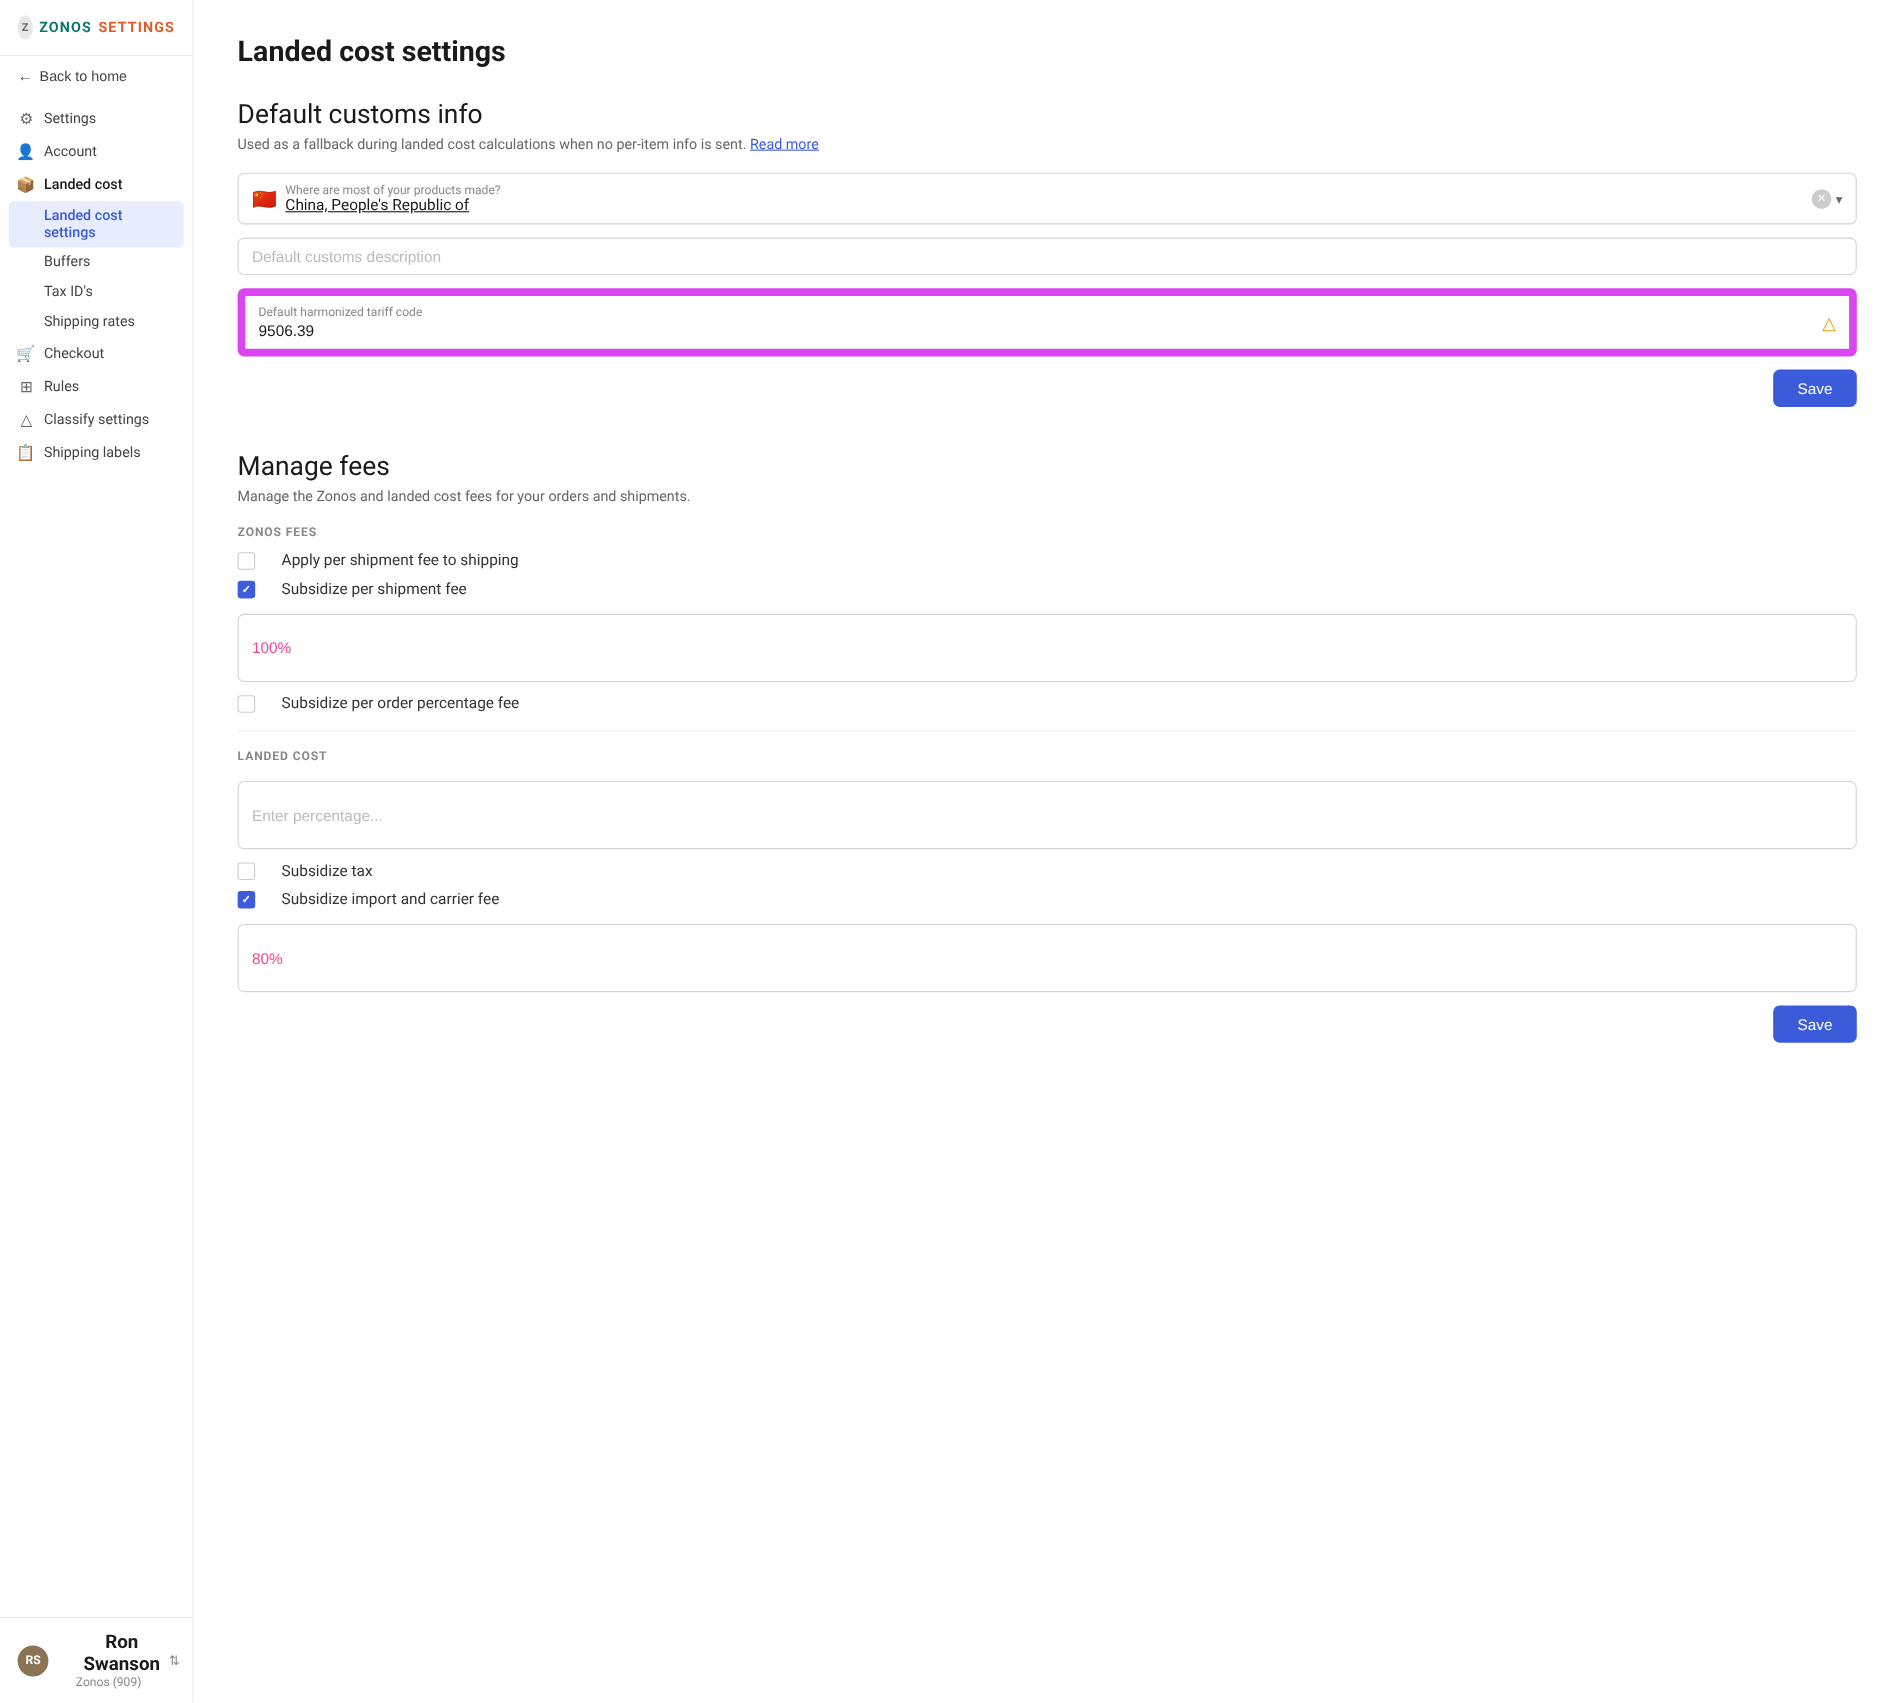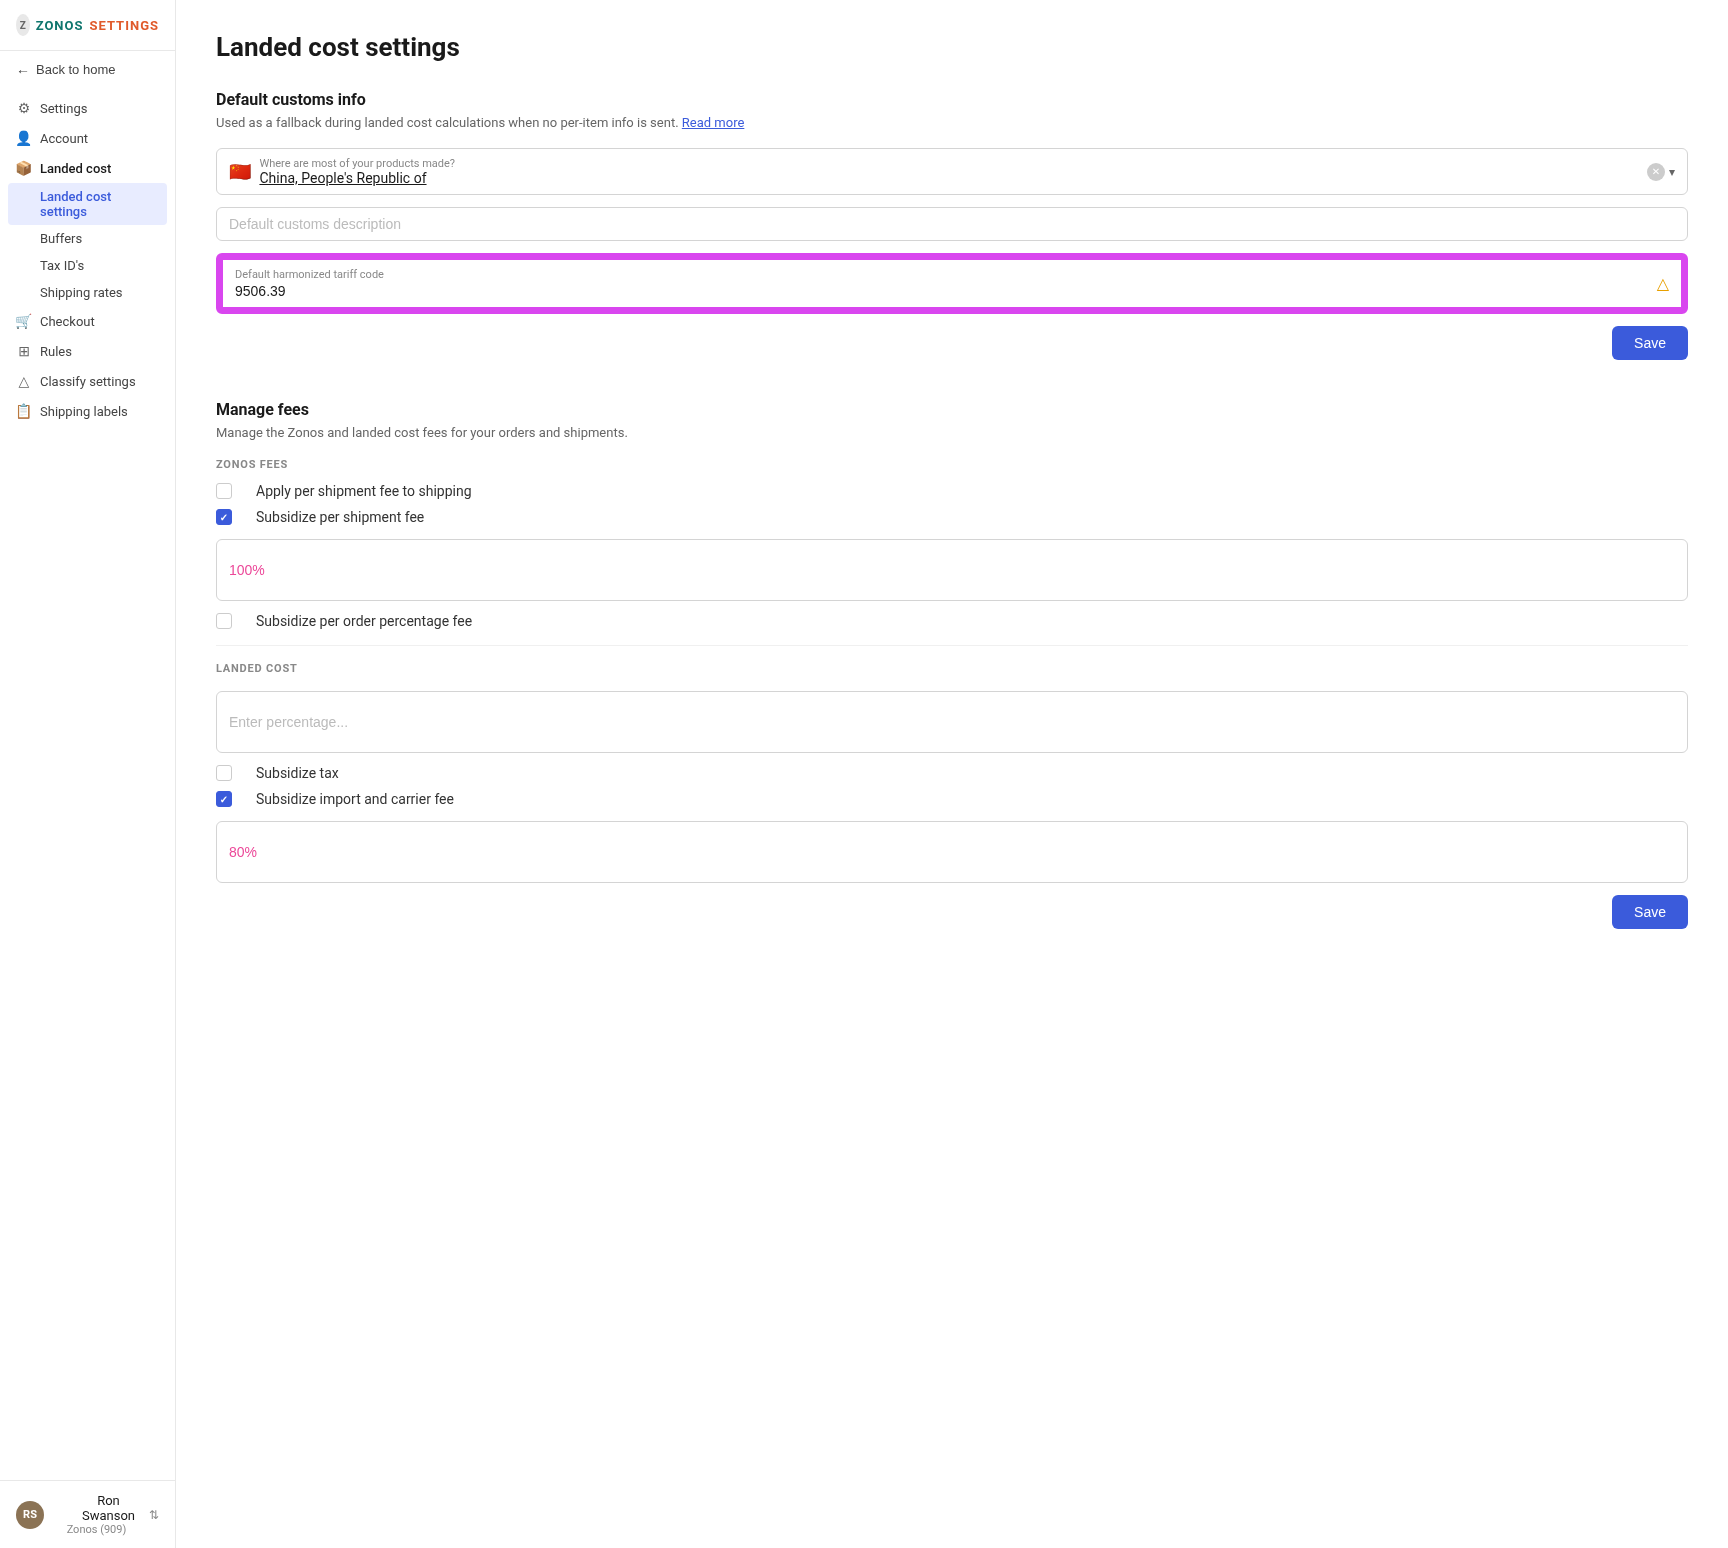--- a/index.html
+++ b/index.html
@@ -16,31 +16,31 @@
     .nav-section { padding: 6px 0; }
     .nav-item { display: flex; align-items: center; gap: 8px; padding: 7px 16px; cursor: pointer; color: #444; font-size: 13px; border: none; background: none; width: 100%; text-align: left; }
     .nav-item.active { color: #1a1a1a; font-weight: 500; }
     .nav-item .nav-icon { width: 16px; height: 16px; display: flex; align-items: center; justify-content: center; flex-shrink: 0; color: #666; font-size: 14px; }
     .nav-sub { padding-left: 0; }
     .nav-sub-item { display: flex; align-items: center; padding: 6px 16px 6px 40px; cursor: pointer; color: #444; font-size: 13px; width: 100%; text-align: left; border: none; background: none; }
     .nav-sub-item.active { background: #e8ecff; color: #3b5bdb; font-weight: 500; border-radius: 4px; margin: 0 8px; width: calc(100% - 16px); padding-left: 32px; }
     .sidebar-bottom { margin-top: auto; padding: 12px 16px; border-top: 1px solid #e8e8e8; display: flex; align-items: center; gap: 8px; cursor: pointer; text-align: center; }
     .avatar { width: 28px; height: 28px; border-radius: 50%; background: #8b7355; overflow: hidden; flex-shrink: 0; display: flex; align-items: center; justify-content: center; color: #fff; font-size: 11px; font-weight: bold; }
     .user-info { flex: 1; }
-    .user-name { font-size: 13px; font-weight: 400; color: #1a1a1a; padding-left: 24px; }
+    .user-name { font-size: 17px; font-weight: 700; color: #1a1a1a; padding-left: 24px; }
     .user-org { font-size: 11px; color: #888; }
     .chevron-updown { color: #888; font-size: 12px; }
 
     
     .main { flex: 1; overflow-y: auto; padding: 32px 40px; background: #fff; }
     .page-title { font-size: 26px; font-weight: 700; color: #1a1a1a; margin-bottom: 28px; }
 
     
     .section { margin-bottom: 40px; }
-    .section-title { font-size: 16px; font-weight: 700; color: #1a1a1a; margin-bottom: 6px; }
+    .section-title { font-size: 24px; font-weight: 400; color: #1a1a1a; margin-bottom: 6px; }
     .section-desc { font-size: 13px; color: #666; margin-bottom: 18px; }
     .section-desc a { color: #3b5bdb; text-decoration: underline; cursor: pointer; }
 
     
     .form-field { margin-bottom: 12px; }
     .field-container { border: 1px solid #d4d4d4; border-radius: 6px; padding: 8px 12px; position: relative; background: #fff; display: flex; align-items: center; }
     .field-label { font-size: 11px; color: #888; margin-bottom: 2px; display: block; }
     .field-input { border: none; outline: none; width: 100%; font-size: 14px; color: #1a1a1a; background: transparent; }
     .field-input::placeholder { color: #bbb; }
 

